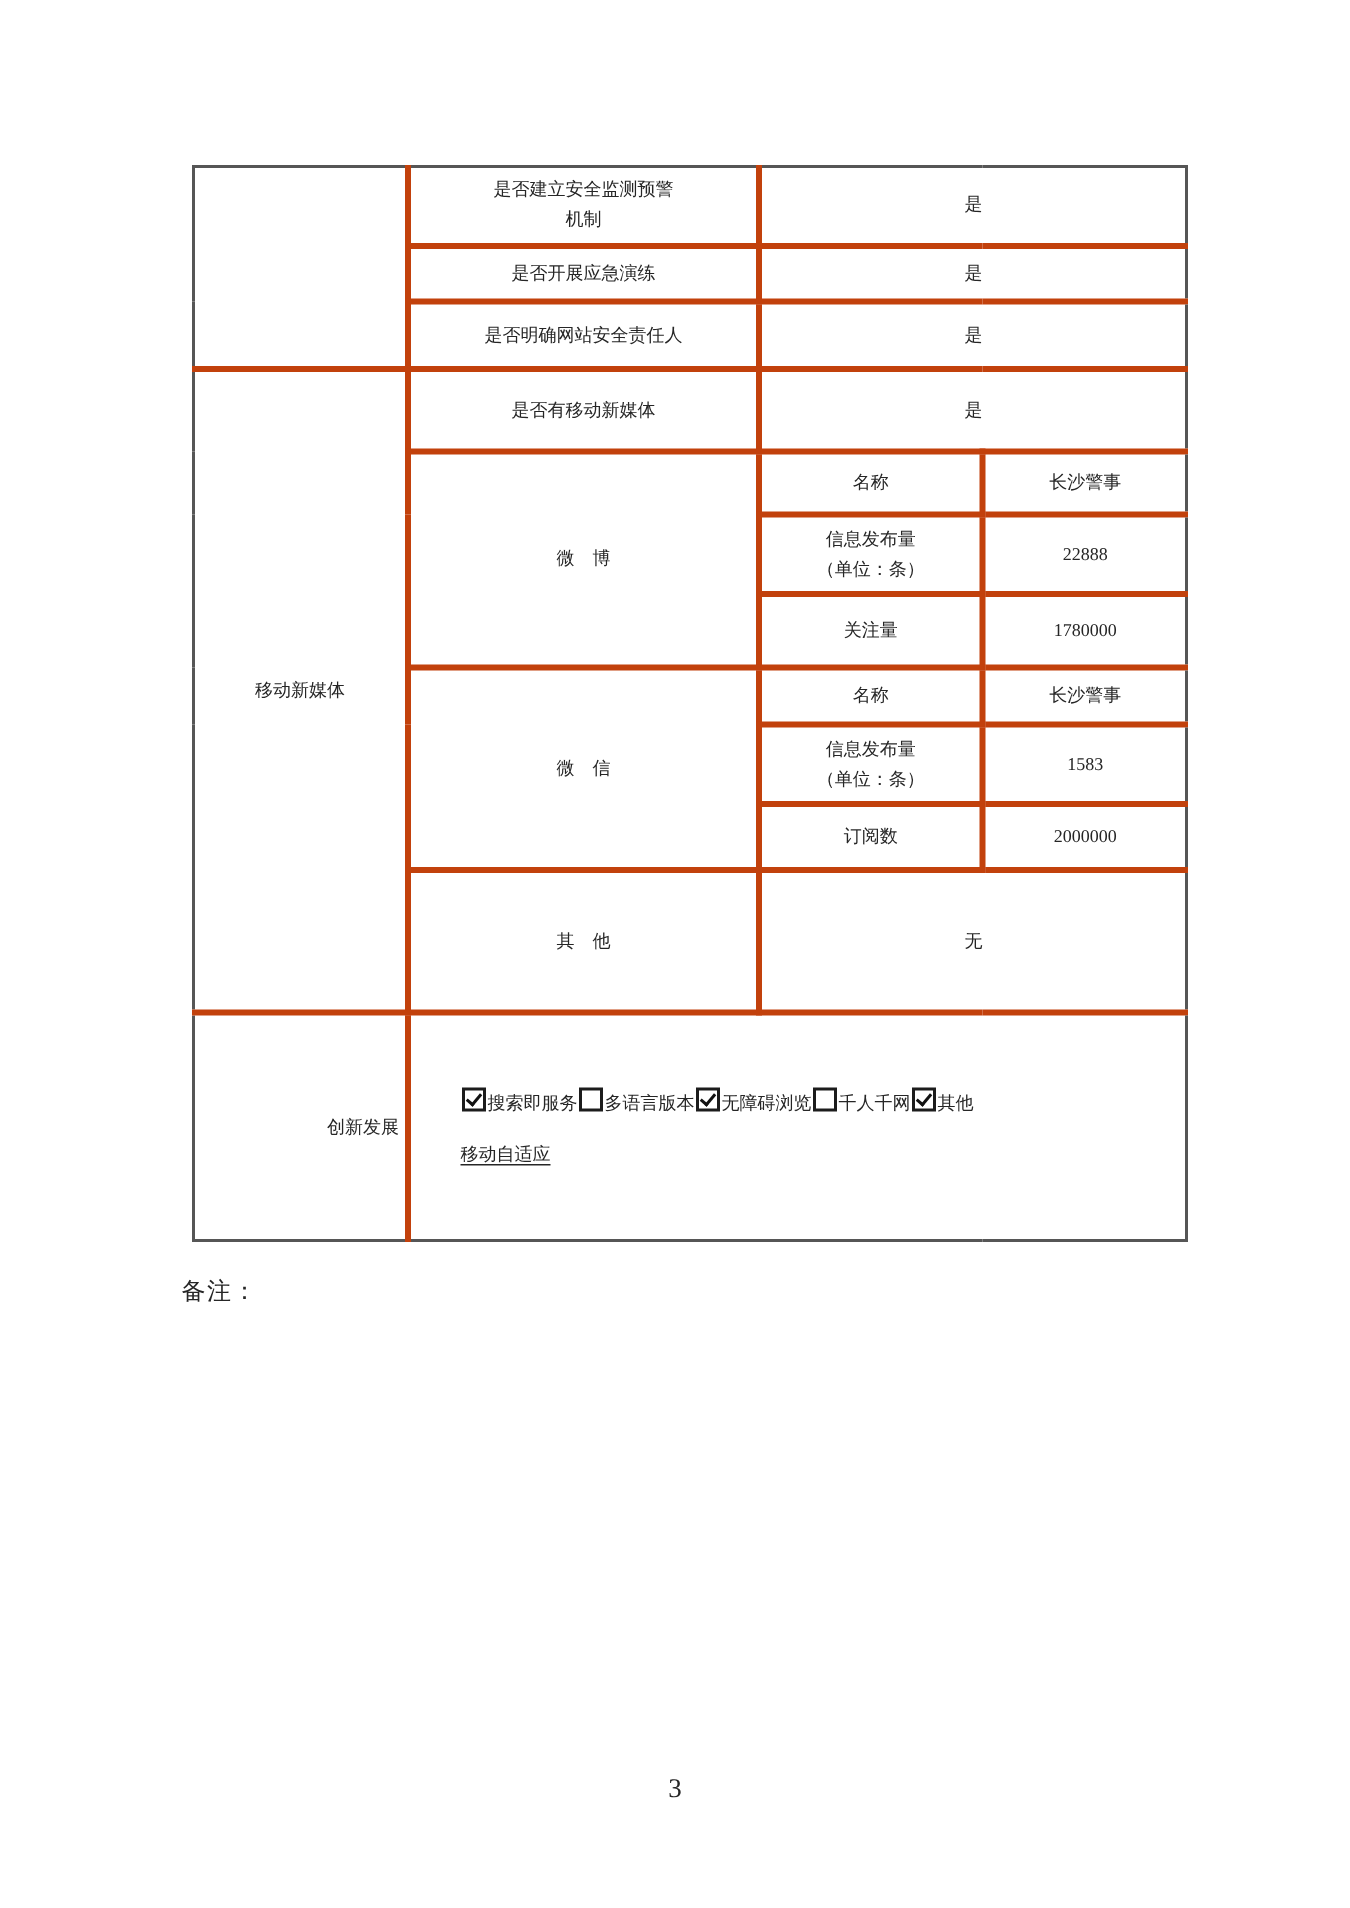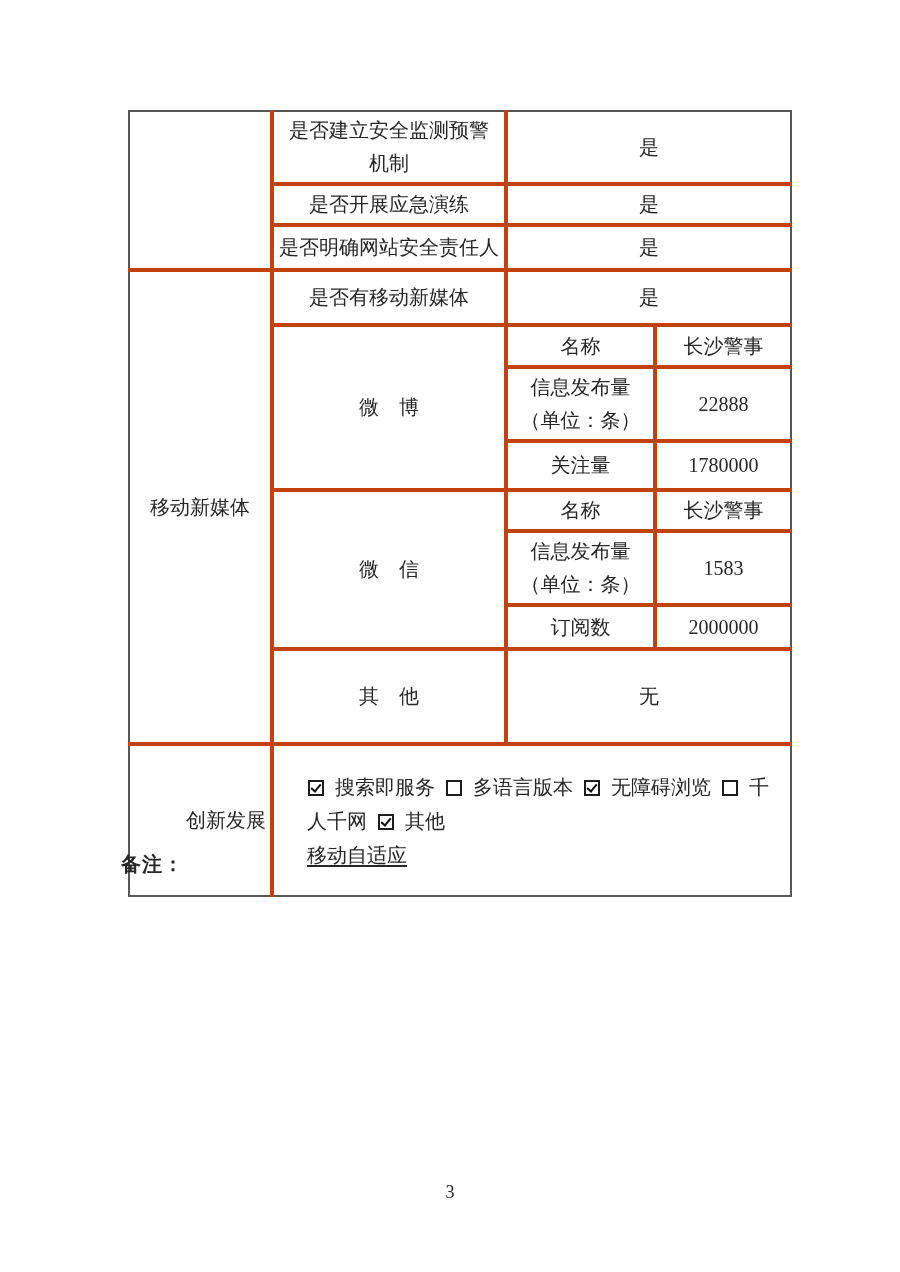--- a/index.html
+++ b/index.html
@@ -11,21 +11,21 @@
     font-family:"Liberation Serif","DejaVu Serif",serif;
     color:#262626;
     overflow:hidden;
   }
   .report-table{
     position:absolute;
     left:128px;top:110px;
     width:662px;
     border-collapse:collapse;
     table-layout:fixed;
-    font-size:20px;
+    font-size:12px;
   }
   .report-table td{
     border:4px solid #c2410c;
     text-align:center;
     vertical-align:middle;
     padding:2px 4px;
     line-height:1.65;
   }
   
   .report-table{border:2px solid #565656;}
@@ -53,31 +53,31 @@
   }
   .cb.checked::after{
     content:"";
     position:absolute;
     left:3px;top:0px;
     width:4px;height:8px;
     border-right:2px solid #111;
     border-bottom:2px solid #111;
     transform:rotate(40deg);
   }
-  .cb-label{padding:0 10px;}
+  .cb-label{padding:0 0px;}
   .other-detail{
     text-decoration:underline;
     text-underline-offset:3px;
     text-align:center;
   }
   .notes{
     position:absolute;
     left:121px;top:851px;
-    font-size:20px;
-    font-weight:700;
+    font-size:16px;
+    font-weight:400;
     letter-spacing:1px;
   }
   .page-number{
     position:absolute;
     left:0;right:0;
     top:1182px;
     text-align:center;
     font-size:18px;
   }
 </style>

